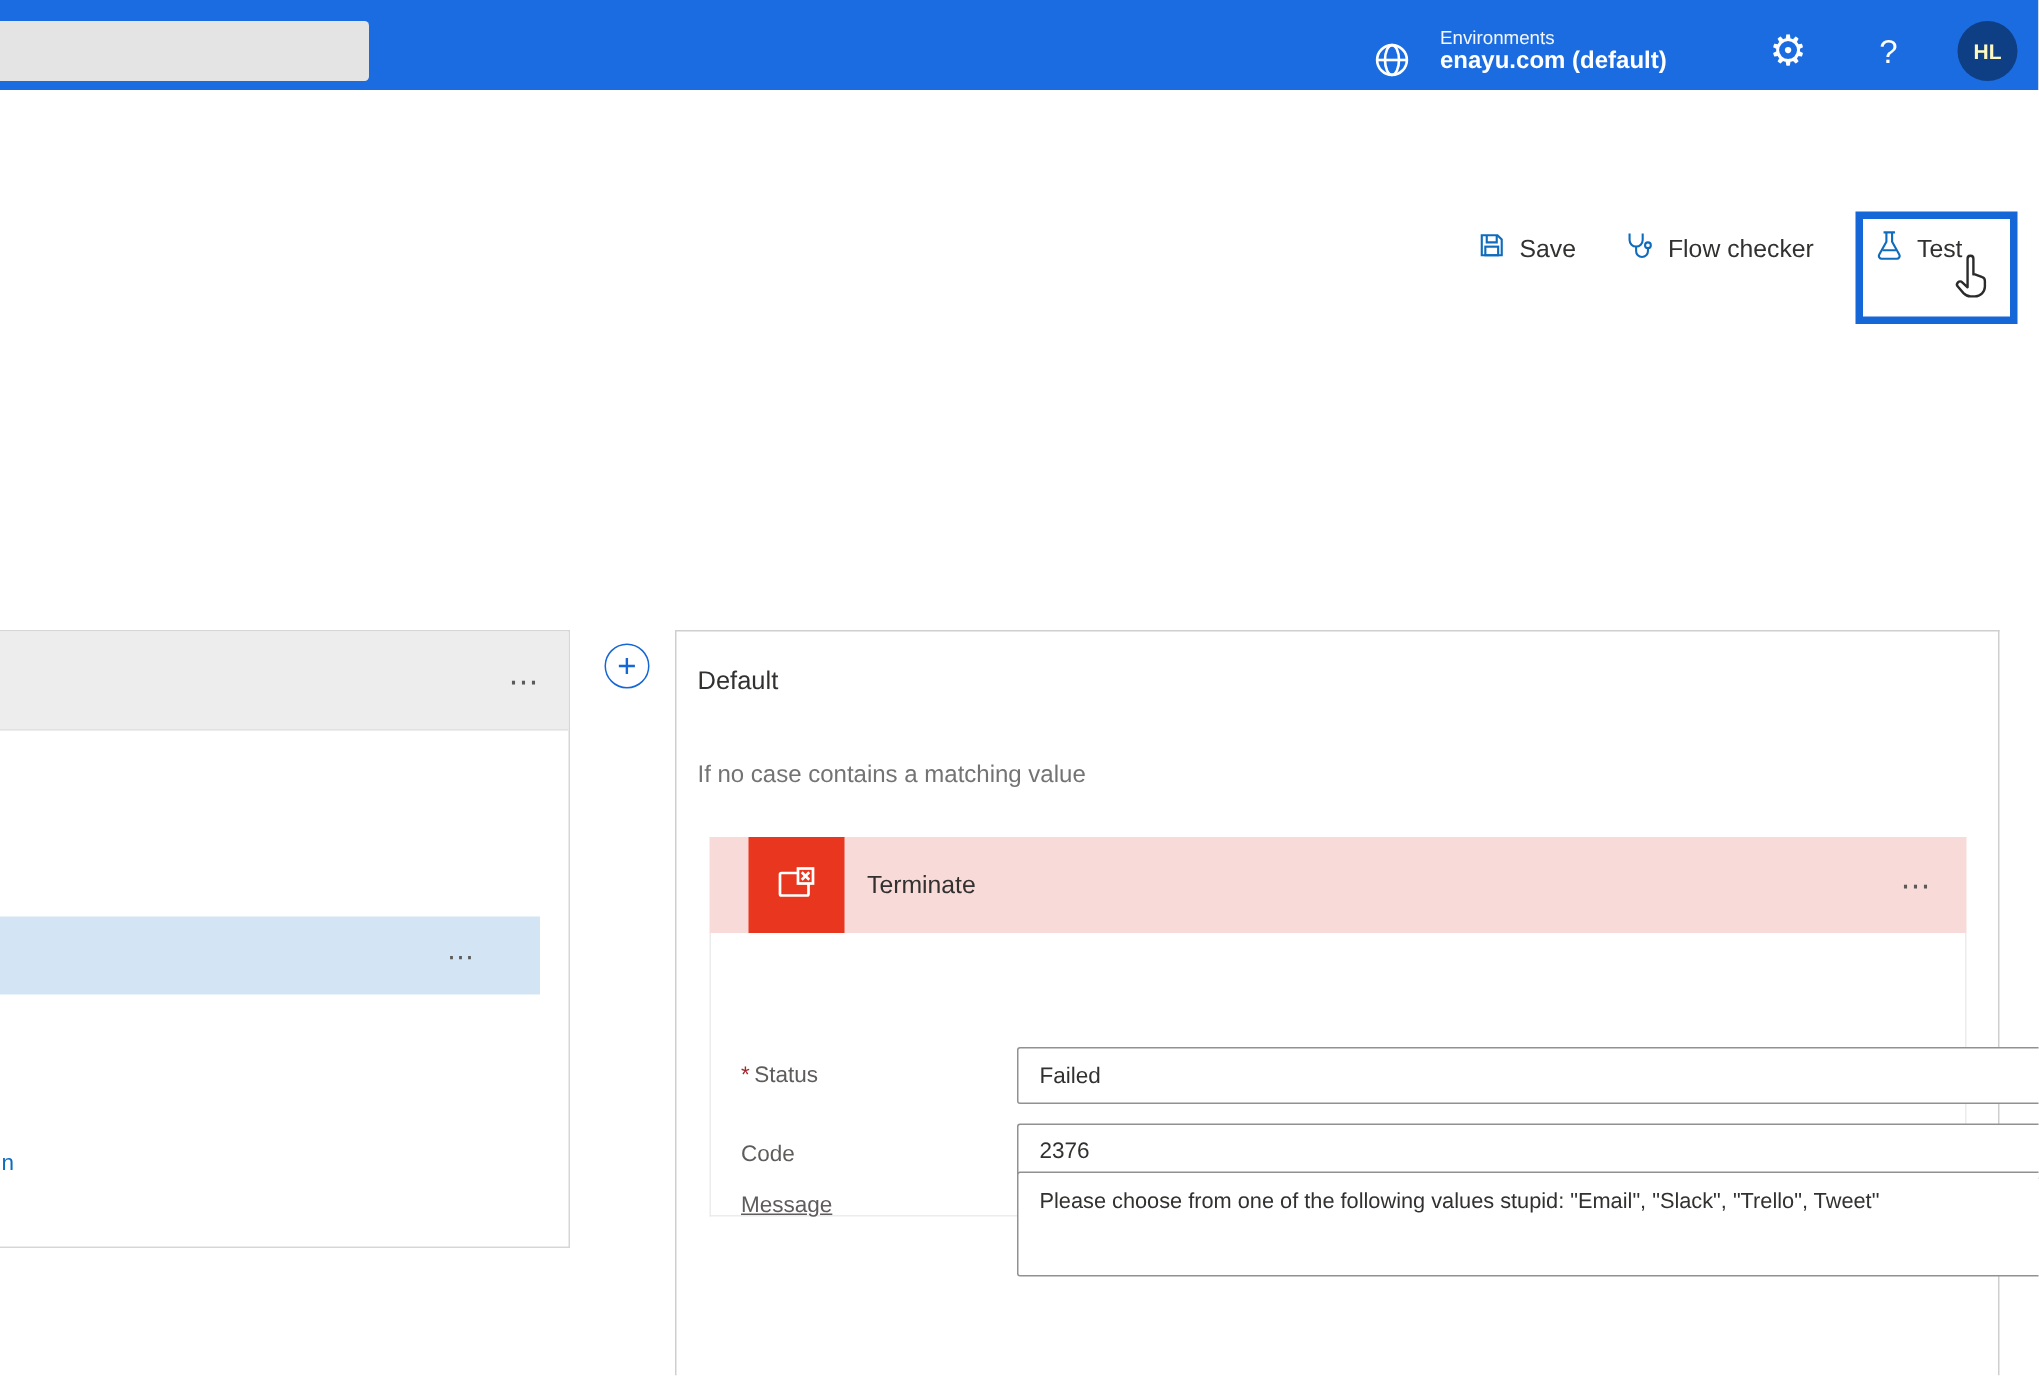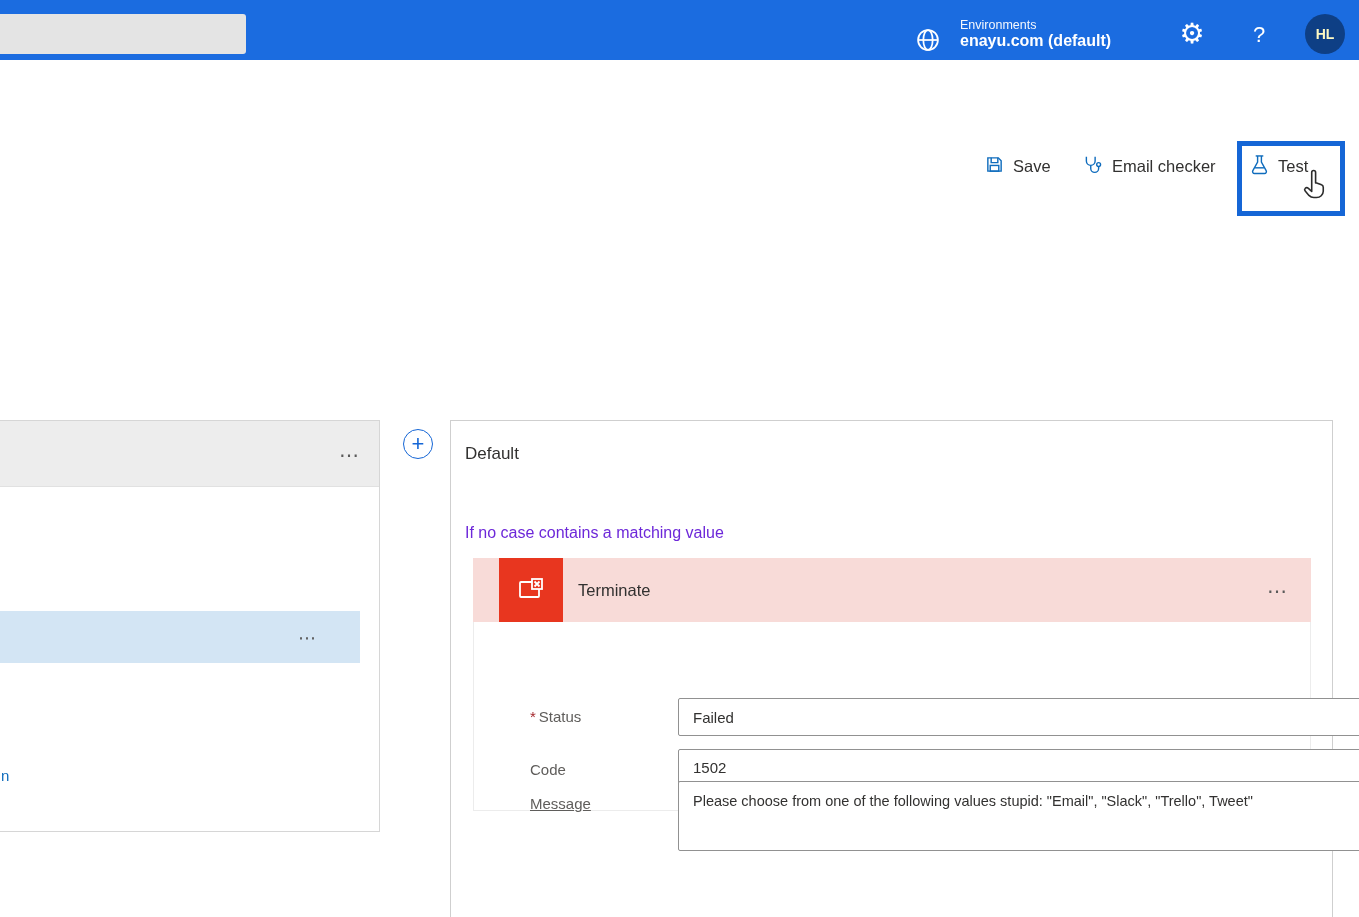--- a/index.html
+++ b/index.html
@@ -72,39 +72,39 @@
     border-radius: 50%; border: 1.4px solid #1566d6; background: #fff;
     color: #1566d6; font-size: 22px; font-weight: 300; line-height: 26px; text-align: center; cursor: pointer;
   }
 
   
   .default-panel {
     position: absolute; left: 450px; top: 420px; width: 883px; height: 497px;
     background: #fff; border: 1px solid #cfcfcf; border-bottom: none;
   }
   .panel-title { position: absolute; left: 14px; top: 23px; font-size: 17px; color: #323130; }
-  .panel-subtitle { position: absolute; left: 14px; top: 87px; font-size: 16px; color: #6d28d9; margin-top: 16px; }
+  .panel-subtitle { position: absolute; left: 14px; top: 87px; font-size: 16px; color: #737373; }
 
   .terminate-card { position: absolute; left: 22px; top: 137px; width: 838px; height: 253px; }
   .terminate-header {
     position: absolute; left: 0; top: 0; width: 100%; height: 64px;
     background: #f8dbd8; display: flex; align-items: center; cursor: pointer; padding-left: 26px;
   }
   .terminate-icon {
     width: 64px; height: 64px; background: #e8361f;
     display: flex; align-items: center; justify-content: center; flex: 0 0 auto;
   }
   .terminate-title { margin-left: 15px; font-size: 16.5px; color: #323130; }
   .terminate-header .ellipsis { position: absolute; right: 22px; top: 23px; }
   .terminate-body {
     position: absolute; left: 0; top: 64px; width: 100%; height: 189px;
     background: #fff; border: 1px solid #ececec; border-top: none;
   }
 
-  .field-label { position: absolute; left: 20px; font-size: 15px; color: #5f5d5b; margin-left: 36px; }
+  .field-label { position: absolute; left: 20px; font-size: 15px; color: #5f5d5b; }
   .required-marker { color: #a4262c; margin-right: 3px; }
   .field-box {
     position: absolute; left: 204px; width: 720px; background: #fff;
     border: 1px solid #919191; border-radius: 2px;
     font-size: 15px; color: #323130; cursor: text;
   }
   .status-label { top: 86px; }
   .status-dropdown { top: 76px; height: 38px; display: flex; align-items: center; padding: 0 40px 0 14px; cursor: pointer; }
   .dropdown-chevron { position: absolute; right: 14px; top: 14px; }
   .code-label { top: 139px; }
@@ -150,21 +150,21 @@
     </button>
 
     <button class="cmd-btn btn-flowchecker">
       <span>
         <svg width="21" height="21" viewBox="0 0 24 24" fill="none" stroke="#0f6cbd" stroke-width="1.6">
           <path d="M5 3v5a5 5 0 0 0 10 0V3"></path>
           <path d="M10 13v3.5a4.5 4.5 0 0 0 9 0v-1.7"></path>
           <circle cx="19" cy="12" r="2.2"></circle>
         </svg>
       </span>
-      <span>Email checker</span>
+      <span>Flow checker</span>
     </button>
 
     <button class="cmd-btn btn-test">
       <span>
         <svg width="19" height="21" viewBox="0 0 20 22" fill="none" stroke="#0f6cbd" stroke-width="1.5">
           <path d="M8 2v6.5l-5 9A2 2 0 0 0 4.8 20.5h10.4a2 2 0 0 0 1.8-3l-5-9V2"></path>
           <path d="M6 2h8"></path>
           <path d="M5.3 14.5h9.4"></path>
         </svg>
       </span>
@@ -213,21 +213,21 @@
         </div>
         <div class="field-box status-dropdown">
           <span>Failed</span>
           <svg class="dropdown-chevron" width="16" height="10" viewBox="0 0 16 10" fill="none">
             <path d="M1 1l7 7 7-7" stroke="#0f6cbd" stroke-width="1.8"></path>
           </svg>
         </div>
 
         <div class="field-label code-label">Code</div>
         <div class="field-box code-input">
-          <span>1502</span>
+          <span>2376</span>
         </div>
 
         <div class="field-label message-label">Message</div>
         <div class="field-box message-input">Please choose from one of the following values stupid: "Email", "Slack", "Trello", Tweet"</div>
       </div>
     </div>
   </section>
 
 </div>
 

